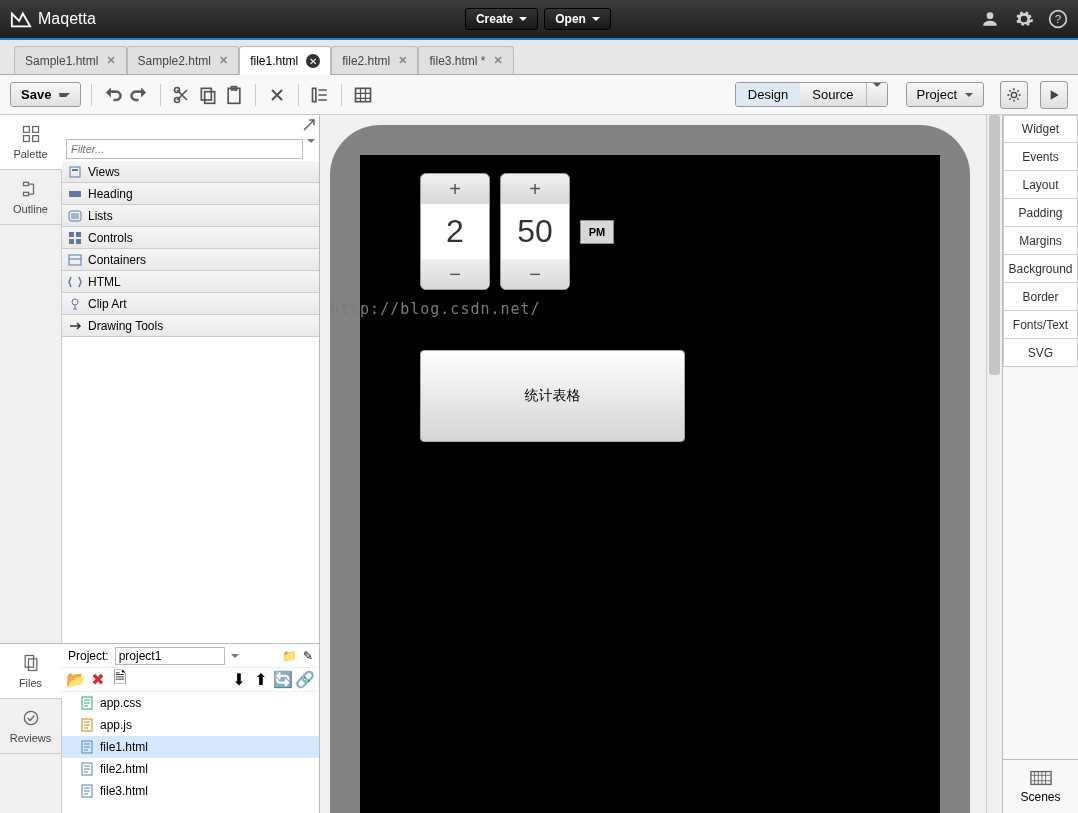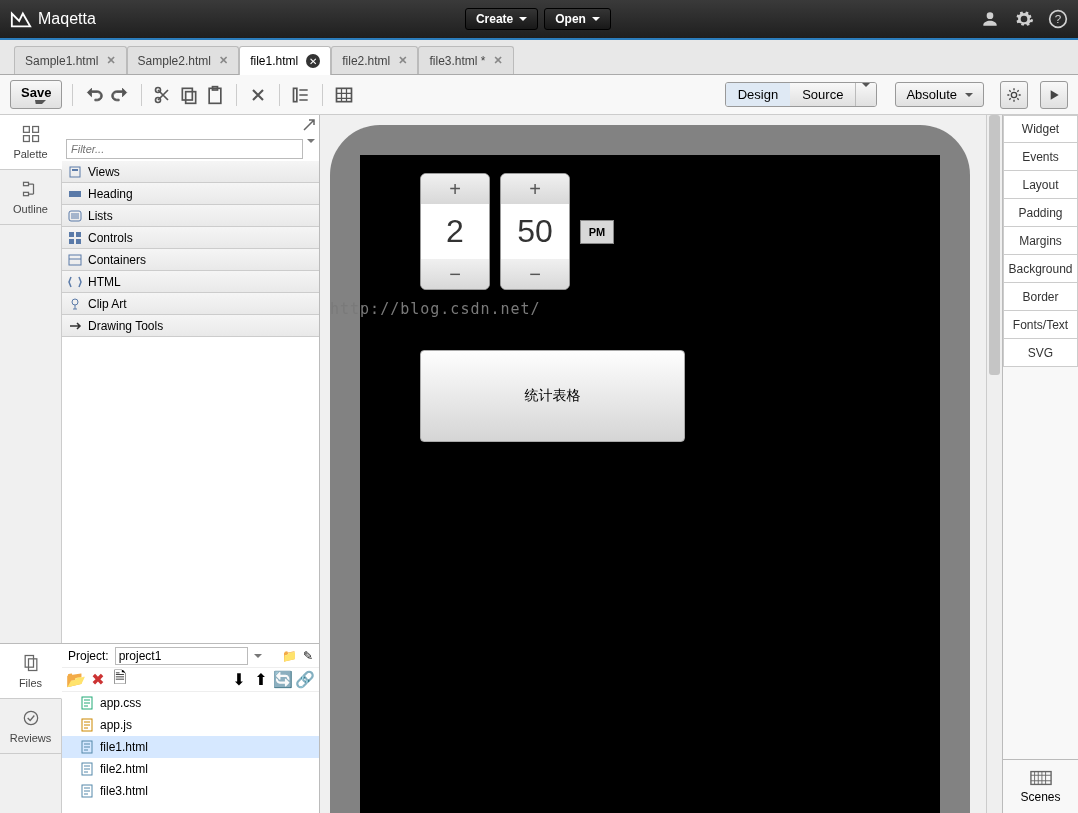--- a/index.html
+++ b/index.html
@@ -19,21 +19,21 @@
 
 
 .file-tabs { height:35px; background:#e8e8e8; border-bottom:1px solid #aaa; display:flex; align-items:flex-end; padding-left:14px;}
 .file-tab { height:28px; padding:0 10px; font-size:12px; display:flex; align-items:center; gap:8px; border:1px solid #bbb; border-bottom:none; background:#e0e0e0; border-top-left-radius:3px; border-top-right-radius:3px; cursor:pointer; color:#444;}
 .file-tab.active { background:#fff; position:relative; top:1px; height:29px; color:#000;}
 .tab-close-x { font-size:11px; color:#888; font-weight:bold;}
 .tab-close-circle { width:14px;height:14px;border-radius:50%;background:#333;color:#fff;font-size:10px;display:flex;align-items:center;justify-content:center;}
 
 
 .toolbar-row { height:40px; border-bottom:1px solid #ccc; display:flex; align-items:center; padding:0 10px; gap:4px; background:#f8f8f8;}
-.save-btn { border:1px solid #999; background:linear-gradient(#f8f8f8,#e0e0e0); font-size:13px; font-weight:bold; padding:4px 10px; border-radius:3px; display:flex; align-items:center; cursor:pointer;flex-direction:column;}
+.save-btn { border:1px solid #999; background:linear-gradient(#f8f8f8,#e0e0e0); font-size:13px; font-weight:bold; padding:4px 10px; border-radius:3px; display:flex; align-items:center; cursor:pointer;}
 .save-split { border-left:1px solid #bbb; margin-left:8px; padding-left:6px;}
 .tbar-sep { width:1px; height:22px; background:#ccc; margin:0 6px;}
 .tbar-icon { width:22px; height:22px; display:flex; align-items:center; justify-content:center; cursor:pointer;}
 .tbar-icon svg{width:20px;height:20px;fill:#555;stroke:#555;}
 .toolbar-spacer{flex:1;}
 .split-toggle { display:flex; border:1px solid #999; border-radius:3px; overflow:hidden;}
 .split-toggle > div { padding:4px 12px; font-size:13px; cursor:pointer; background:linear-gradient(#f8f8f8,#e0e0e0);}
 .split-toggle > div.caret-cell{padding:4px 6px; border-left:1px solid #bbb;}
 .split-toggle > div.active{background:#dfe9f4;}
 .single-dd{ border:1px solid #999; border-radius:3px; padding:4px 10px; font-size:13px; display:flex; align-items:center; gap:8px; background:linear-gradient(#f8f8f8,#e0e0e0); cursor:pointer;}
@@ -55,21 +55,21 @@
 .palette-head input{ flex:1; height:20px; font-size:11px; font-style:italic; color:#888; padding:0 4px; border:1px solid #bbb;}
 .palette-list{ flex:1; overflow:auto;}
 .palette-item{ height:22px; border-bottom:1px solid #ccc; background:linear-gradient(#f5f5f5,#e9e9e9); display:flex; align-items:center; gap:6px; padding:0 6px; font-size:12px; cursor:pointer;}
 .palette-item svg{width:14px;height:14px;fill:#5a7aa8;}
 
 
 .left-bottom{ height:170px; border-top:1px solid #bbb; display:flex;}
 .left-bottom .vtabs2{ width:62px; border-right:1px solid #ccc; background:#f0f0f0;}
 .files-panel{ flex:1; display:flex; flex-direction:column; background:#fff;}
 .proj-row{ height:24px; display:flex; align-items:center; gap:6px; padding:0 6px; font-size:12px; border-bottom:1px solid #eee;}
-.proj-row input{ width:133px; height:18px; font-size:12px; border:1px solid #bbb; padding:0 3px;}
+.proj-row input{ width:110px; height:18px; font-size:12px; border:1px solid #bbb; padding:0 3px;}
 .files-toolbar{ height:24px; display:flex; align-items:center; gap:6px; padding:0 6px; border-bottom:1px solid #eee;}
 .files-toolbar span{width:16px;height:16px;display:flex;align-items:center;justify-content:center;cursor:pointer;}
 .file-tree{ flex:1; overflow:auto; font-size:12px;}
 .file-row{ height:22px; display:flex; align-items:center; gap:6px; padding-left:18px; cursor:pointer;}
 .file-row.selected{ background:#d6e8ff;}
 .file-row svg{width:14px;height:14px;}
 
 
 .canvas-area{ flex:1; position:relative; background:#f0f0f0; overflow:hidden;}
 .canvas-scroll{ position:absolute; inset:0; overflow:auto;}
@@ -209,21 +209,21 @@
 
   <div class="toolbar-spacer"></div>
 
   <div class="split-toggle">
     <div class="active">Design</div>
     <div>Source</div>
     <div class="caret-cell"><span class="caret" style="border-top-color:#555"></span></div>
   </div>
   <div style="width:10px"></div>
   <div class="single-dd">
-    <span>Absolute</span>
+    <span>Project</span>
     <span class="caret" style="border-top-color:#555"></span>
   </div>
   <div style="width:8px"></div>
   <div class="sq-icon-btn">
       <svg viewBox="0 0 24 24">
         <path d="M12 8a4 4 0 100 8 4 4 0 000-8z" fill="none" stroke="#444" stroke-width="2"></path>
         <path d="M12 2v3M12 19v3M2 12h3M19 12h3M5 5l2 2M17 17l2 2M19 5l-2 2M7 17l-2 2" stroke="#444" stroke-width="2"></path>
       </svg>
     </div>
   <div style="width:4px"></div>

